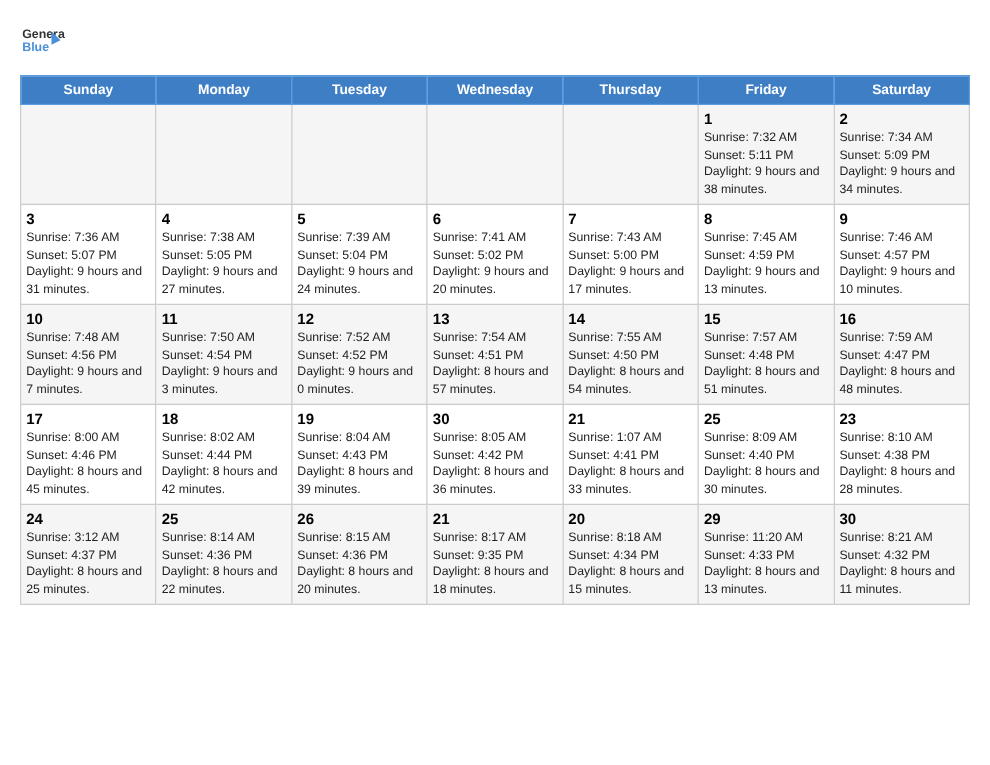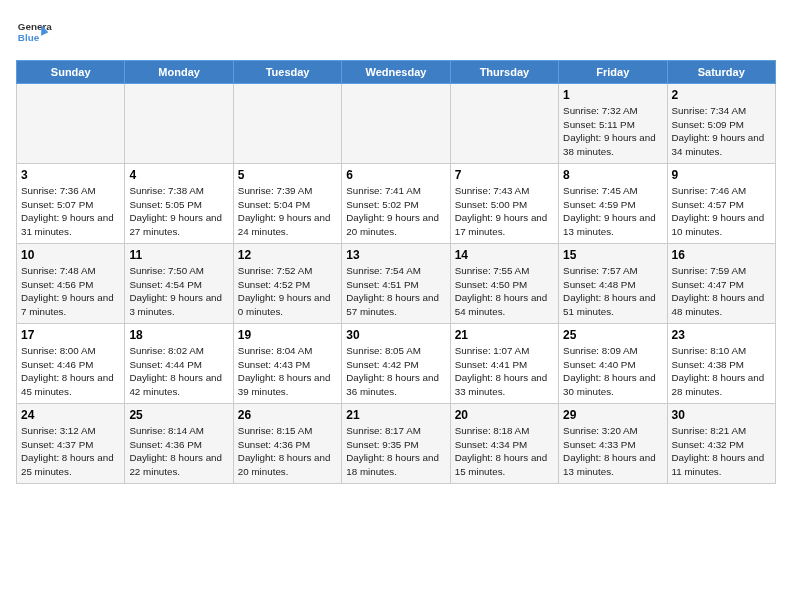--- a/index.html
+++ b/index.html
@@ -316,21 +316,21 @@
         </td>
         <td>
           <span class="day-num">20</span>
           <div class="day-info">Sunrise: 8:18 AM
 Sunset: 4:34 PM
 Daylight: 8 hours
 and 15 minutes.</div>
         </td>
         <td>
           <span class="day-num">29</span>
-          <div class="day-info">Sunrise: 3:20 AM
+          <div class="day-info">Sunrise: 11:20 AM
 Sunset: 4:33 PM
 Daylight: 8 hours
 and 13 minutes.</div>
         </td>
         <td>
           <span class="day-num">30</span>
           <div class="day-info">Sunrise: 8:21 AM
 Sunset: 4:32 PM
 Daylight: 8 hours
 and 11 minutes.</div>

